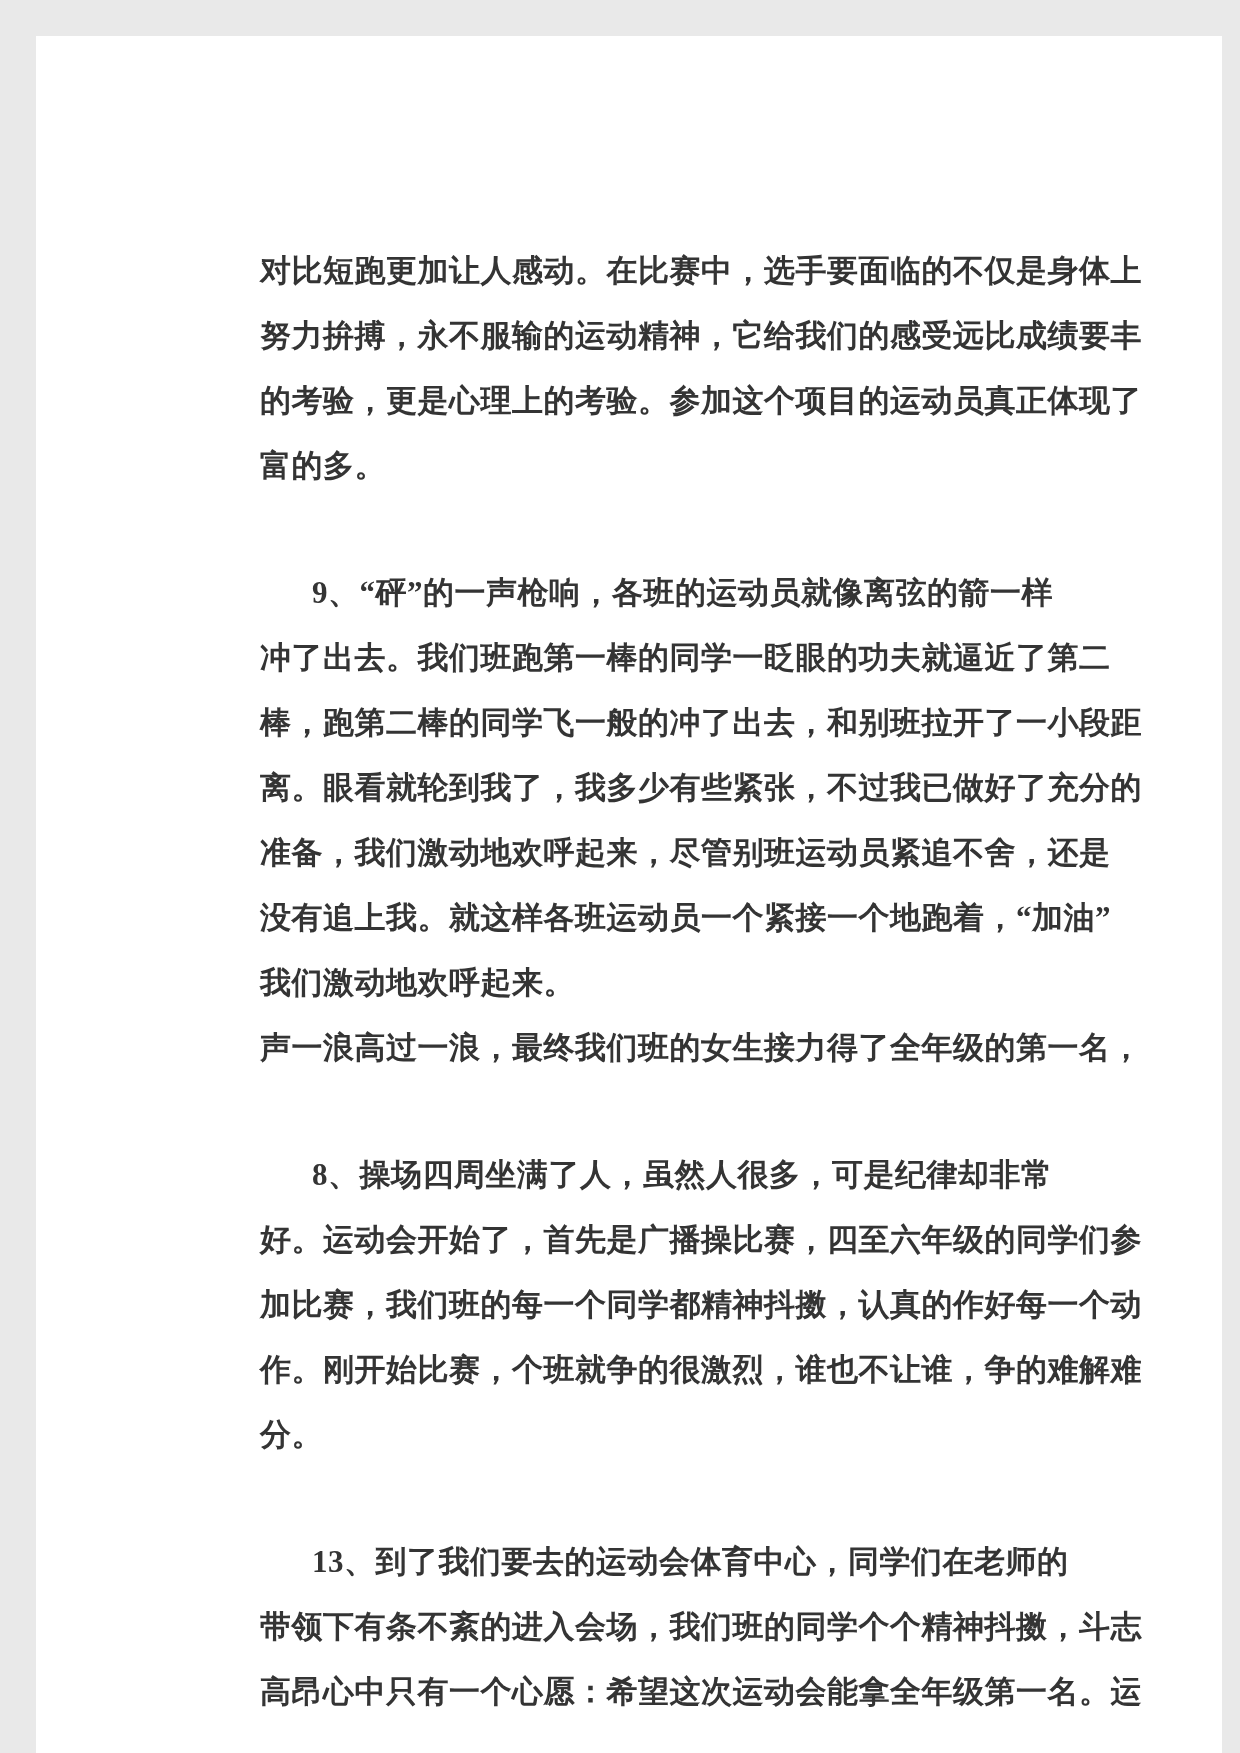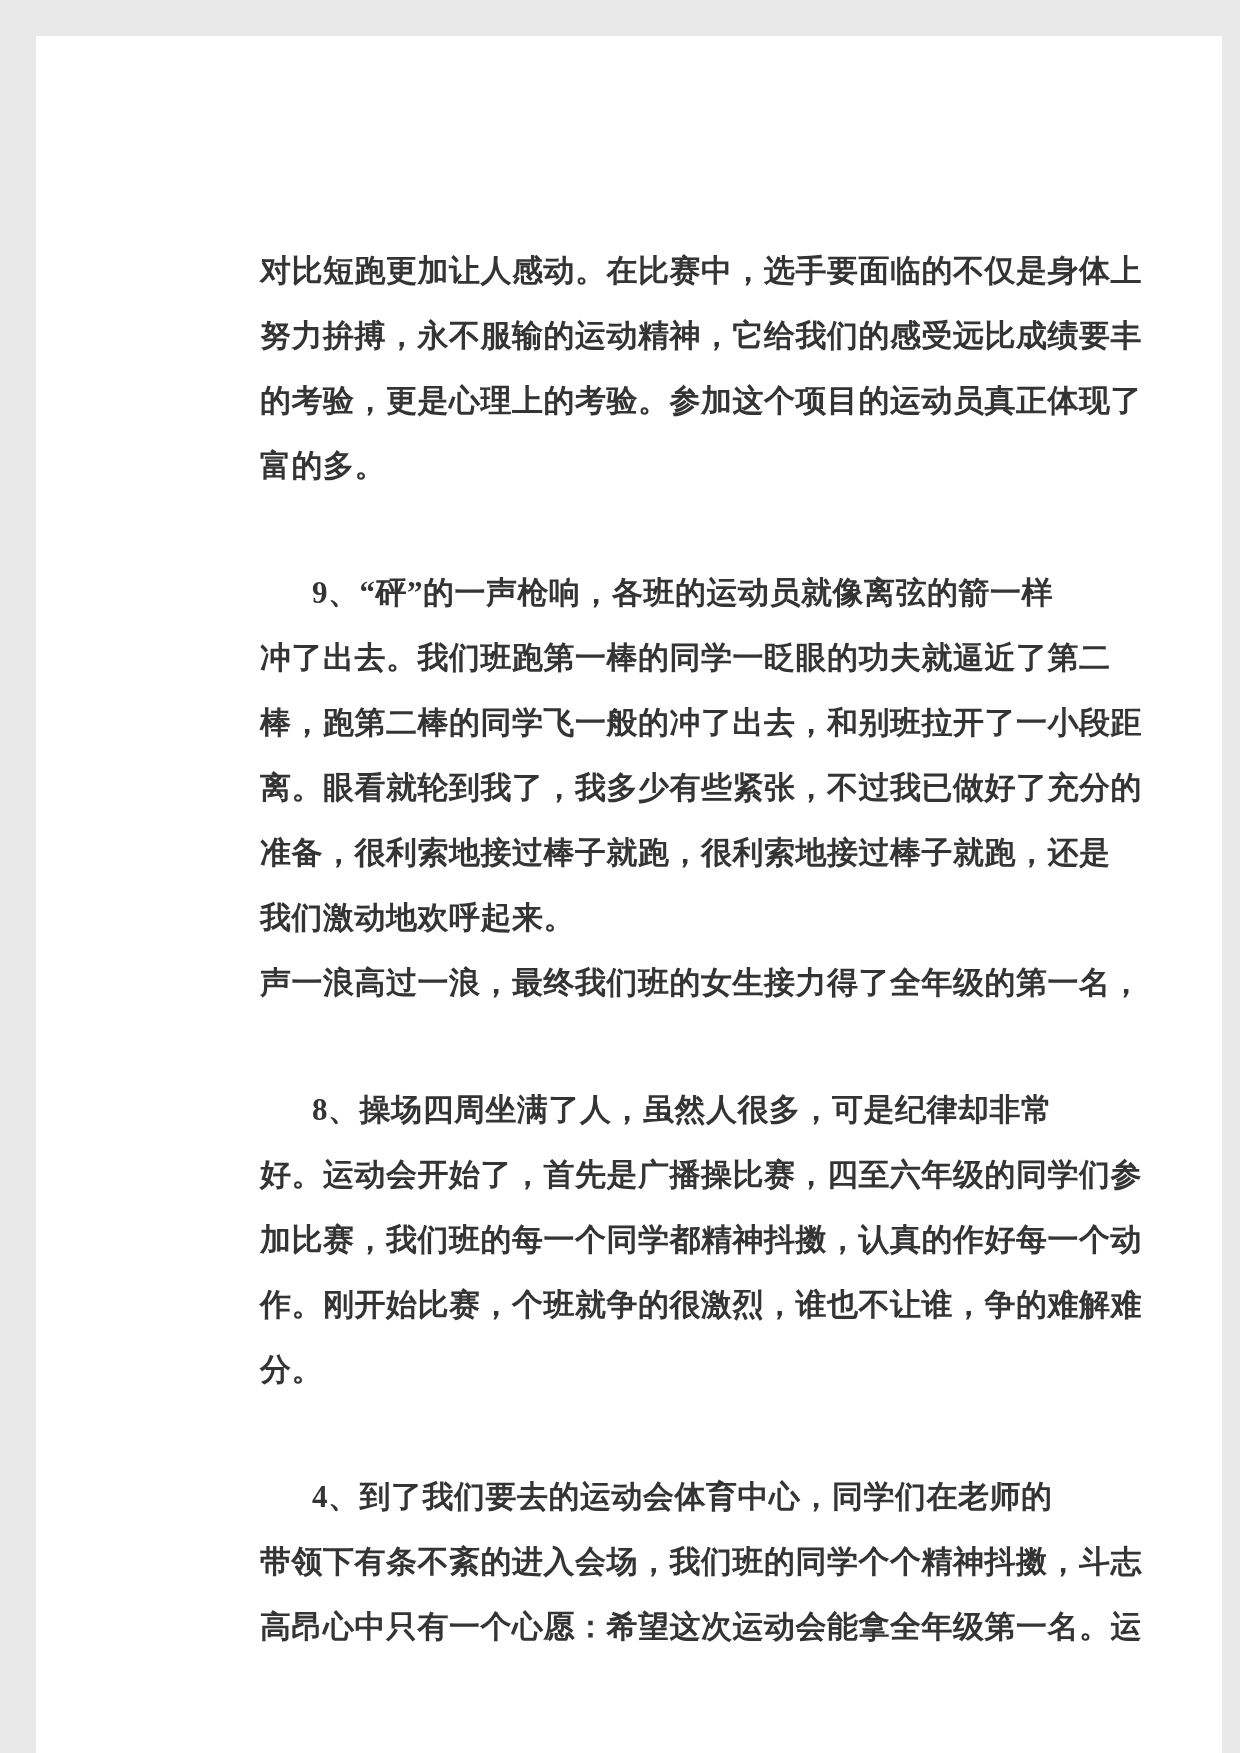--- a/index.html
+++ b/index.html
@@ -52,30 +52,31 @@
         <div class="line">对比短跑更加让人感动。在比赛中，选手要面临的不仅是身体上</div>
         <div class="line">努力拚搏，永不服输的运动精神，它给我们的感受远比成绩要丰</div>
         <div class="line">的考验，更是心理上的考验。参加这个项目的运动员真正体现了</div>
         <div class="line last">富的多。</div>
       </div>
       <div class="para">
         <div class="line indent">9、“砰”的一声枪响，各班的运动员就像离弦的箭一样</div>
         <div class="line">冲了出去。我们班跑第一棒的同学一眨眼的功夫就逼近了第二</div>
         <div class="line">棒，跑第二棒的同学飞一般的冲了出去，和别班拉开了一小段距</div>
         <div class="line">离。眼看就轮到我了，我多少有些紧张，不过我已做好了充分的</div>
-        <div class="line">准备，很利索地接过棒子就跑，很利索地接过棒子就跑，还是</div>
+        <div class="line">准备，我们激动地欢呼起来，尽管别班运动员紧追不舍，还是</div>
+        <div class="line">没有追上我。就这样各班运动员一个紧接一个地跑着，“加油”</div>
         <div class="line last">我们激动地欢呼起来。</div>
         <div class="line">声一浪高过一浪，最终我们班的女生接力得了全年级的第一名，</div>
       </div>
       <div class="para">
         <div class="line indent">8、操场四周坐满了人，虽然人很多，可是纪律却非常</div>
         <div class="line">好。运动会开始了，首先是广播操比赛，四至六年级的同学们参</div>
         <div class="line">加比赛，我们班的每一个同学都精神抖擞，认真的作好每一个动</div>
         <div class="line">作。刚开始比赛，个班就争的很激烈，谁也不让谁，争的难解难</div>
         <div class="line last">分。</div>
       </div>
       <div class="para">
-        <div class="line indent">4、到了我们要去的运动会体育中心，同学们在老师的</div>
+        <div class="line indent">13、到了我们要去的运动会体育中心，同学们在老师的</div>
         <div class="line">带领下有条不紊的进入会场，我们班的同学个个精神抖擞，斗志</div>
         <div class="line">高昂心中只有一个心愿：希望这次运动会能拿全年级第一名。运</div>
       </div>
     </div>
 </div>
 
 </body></html>

